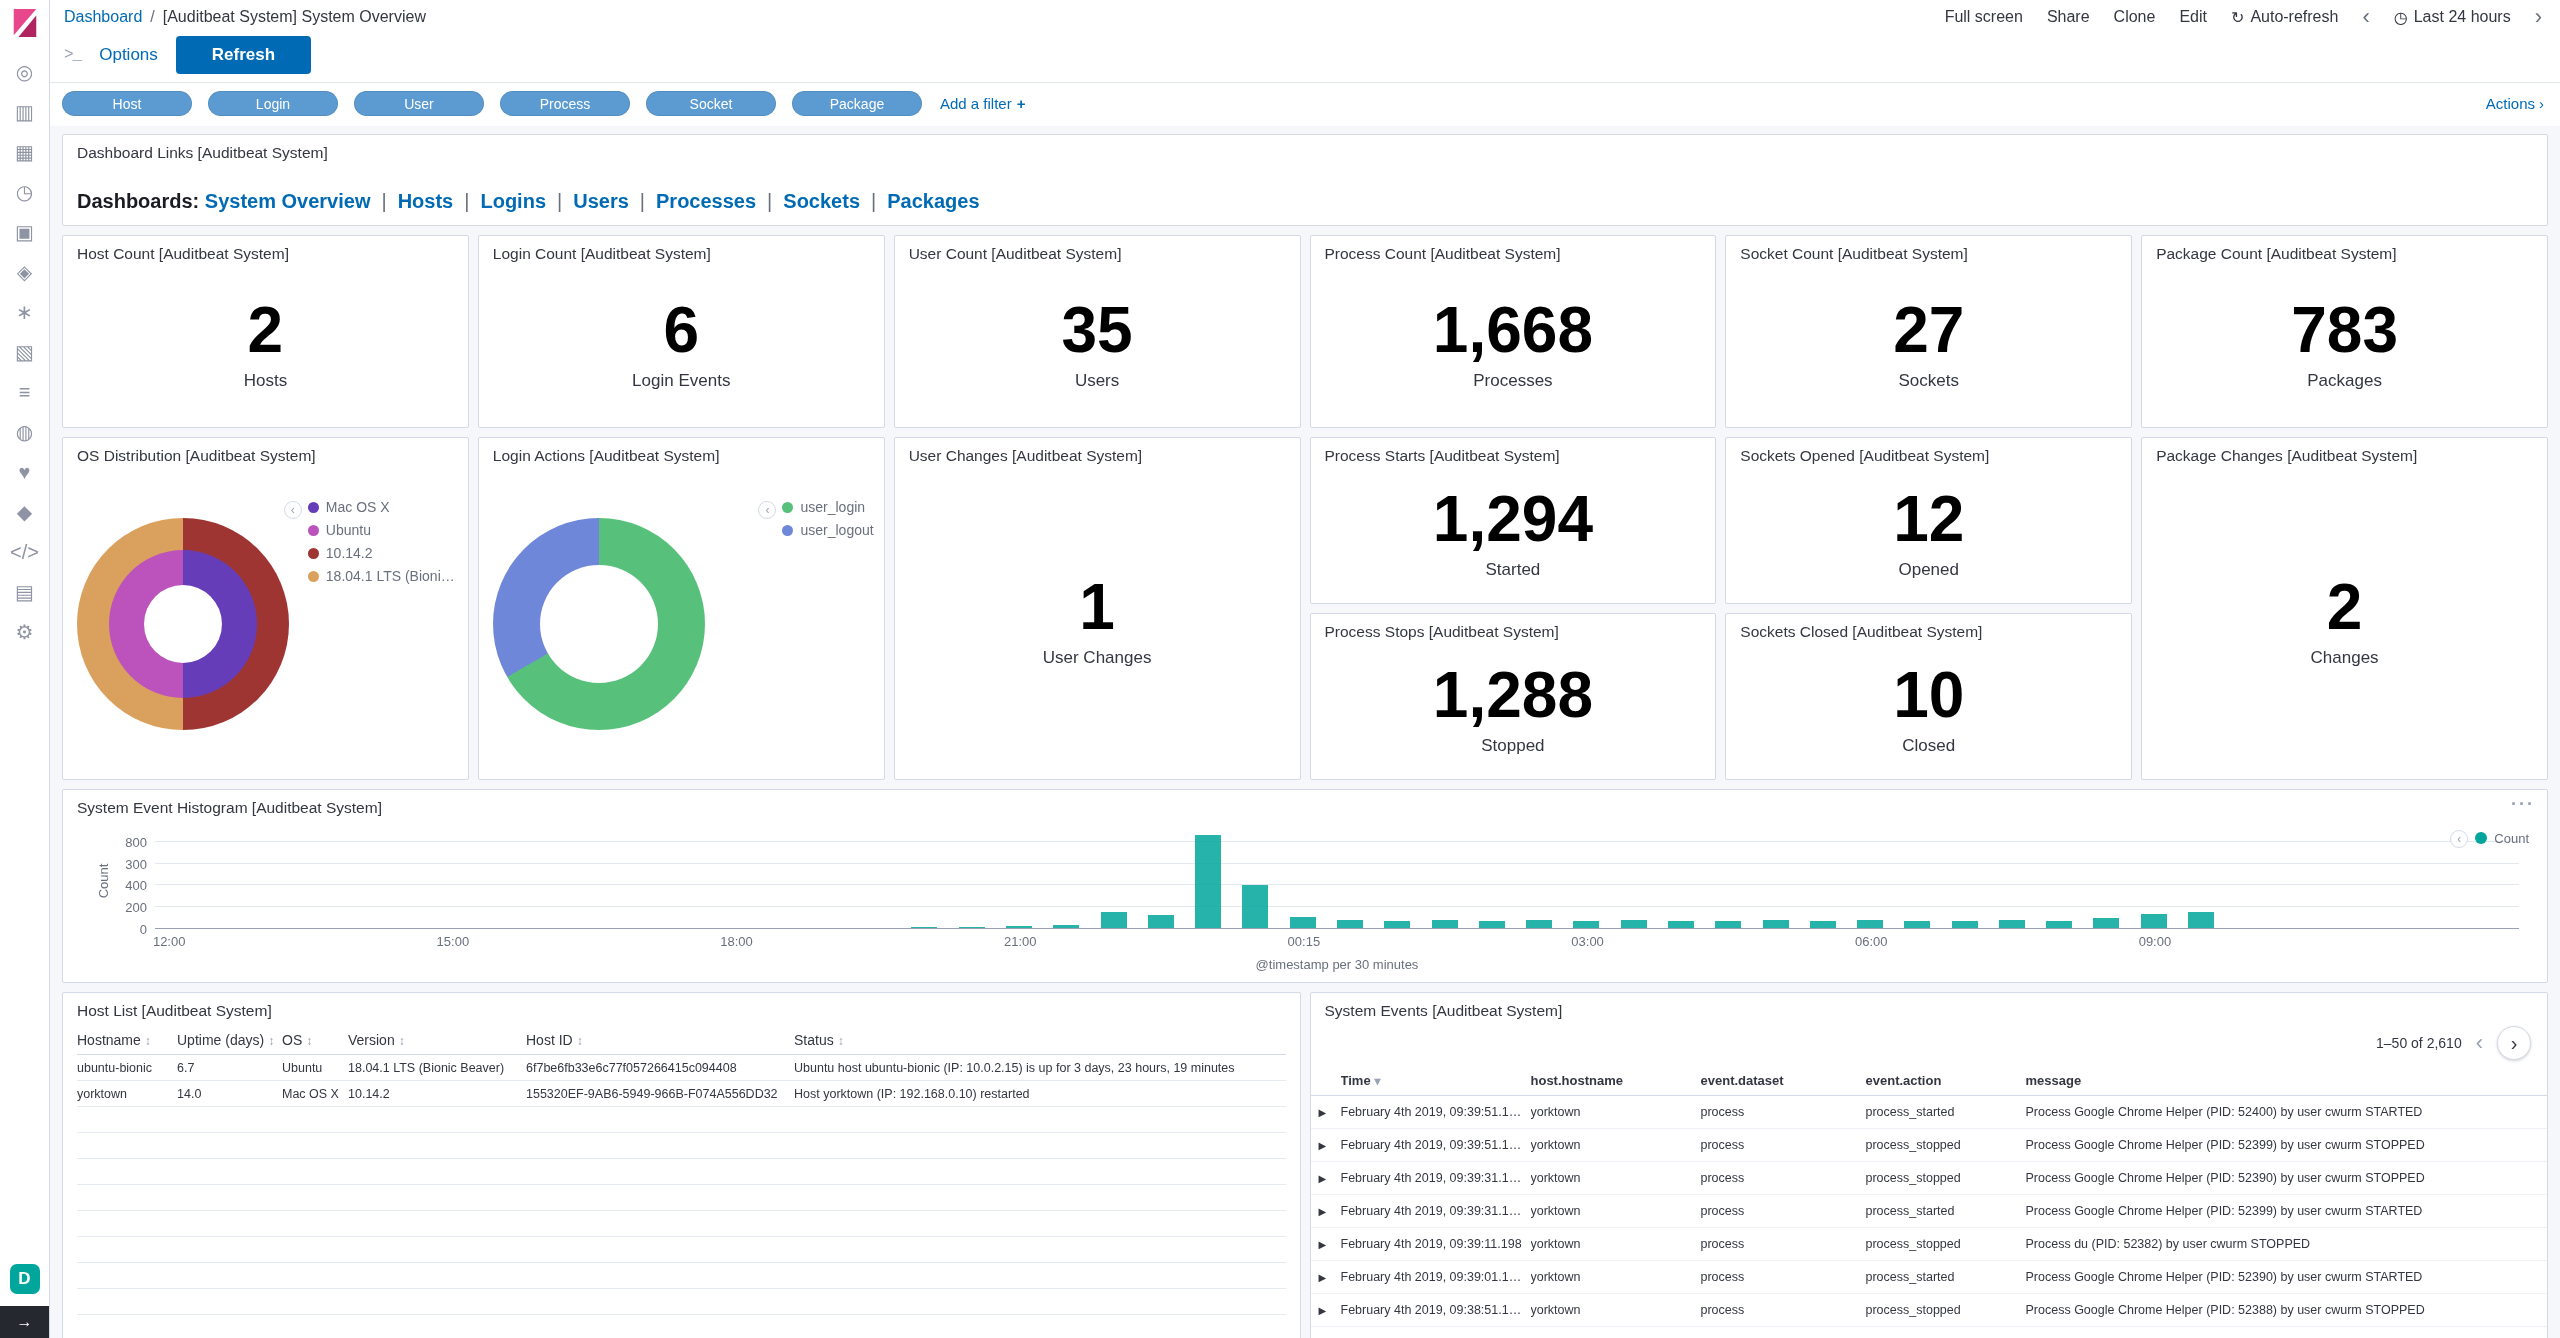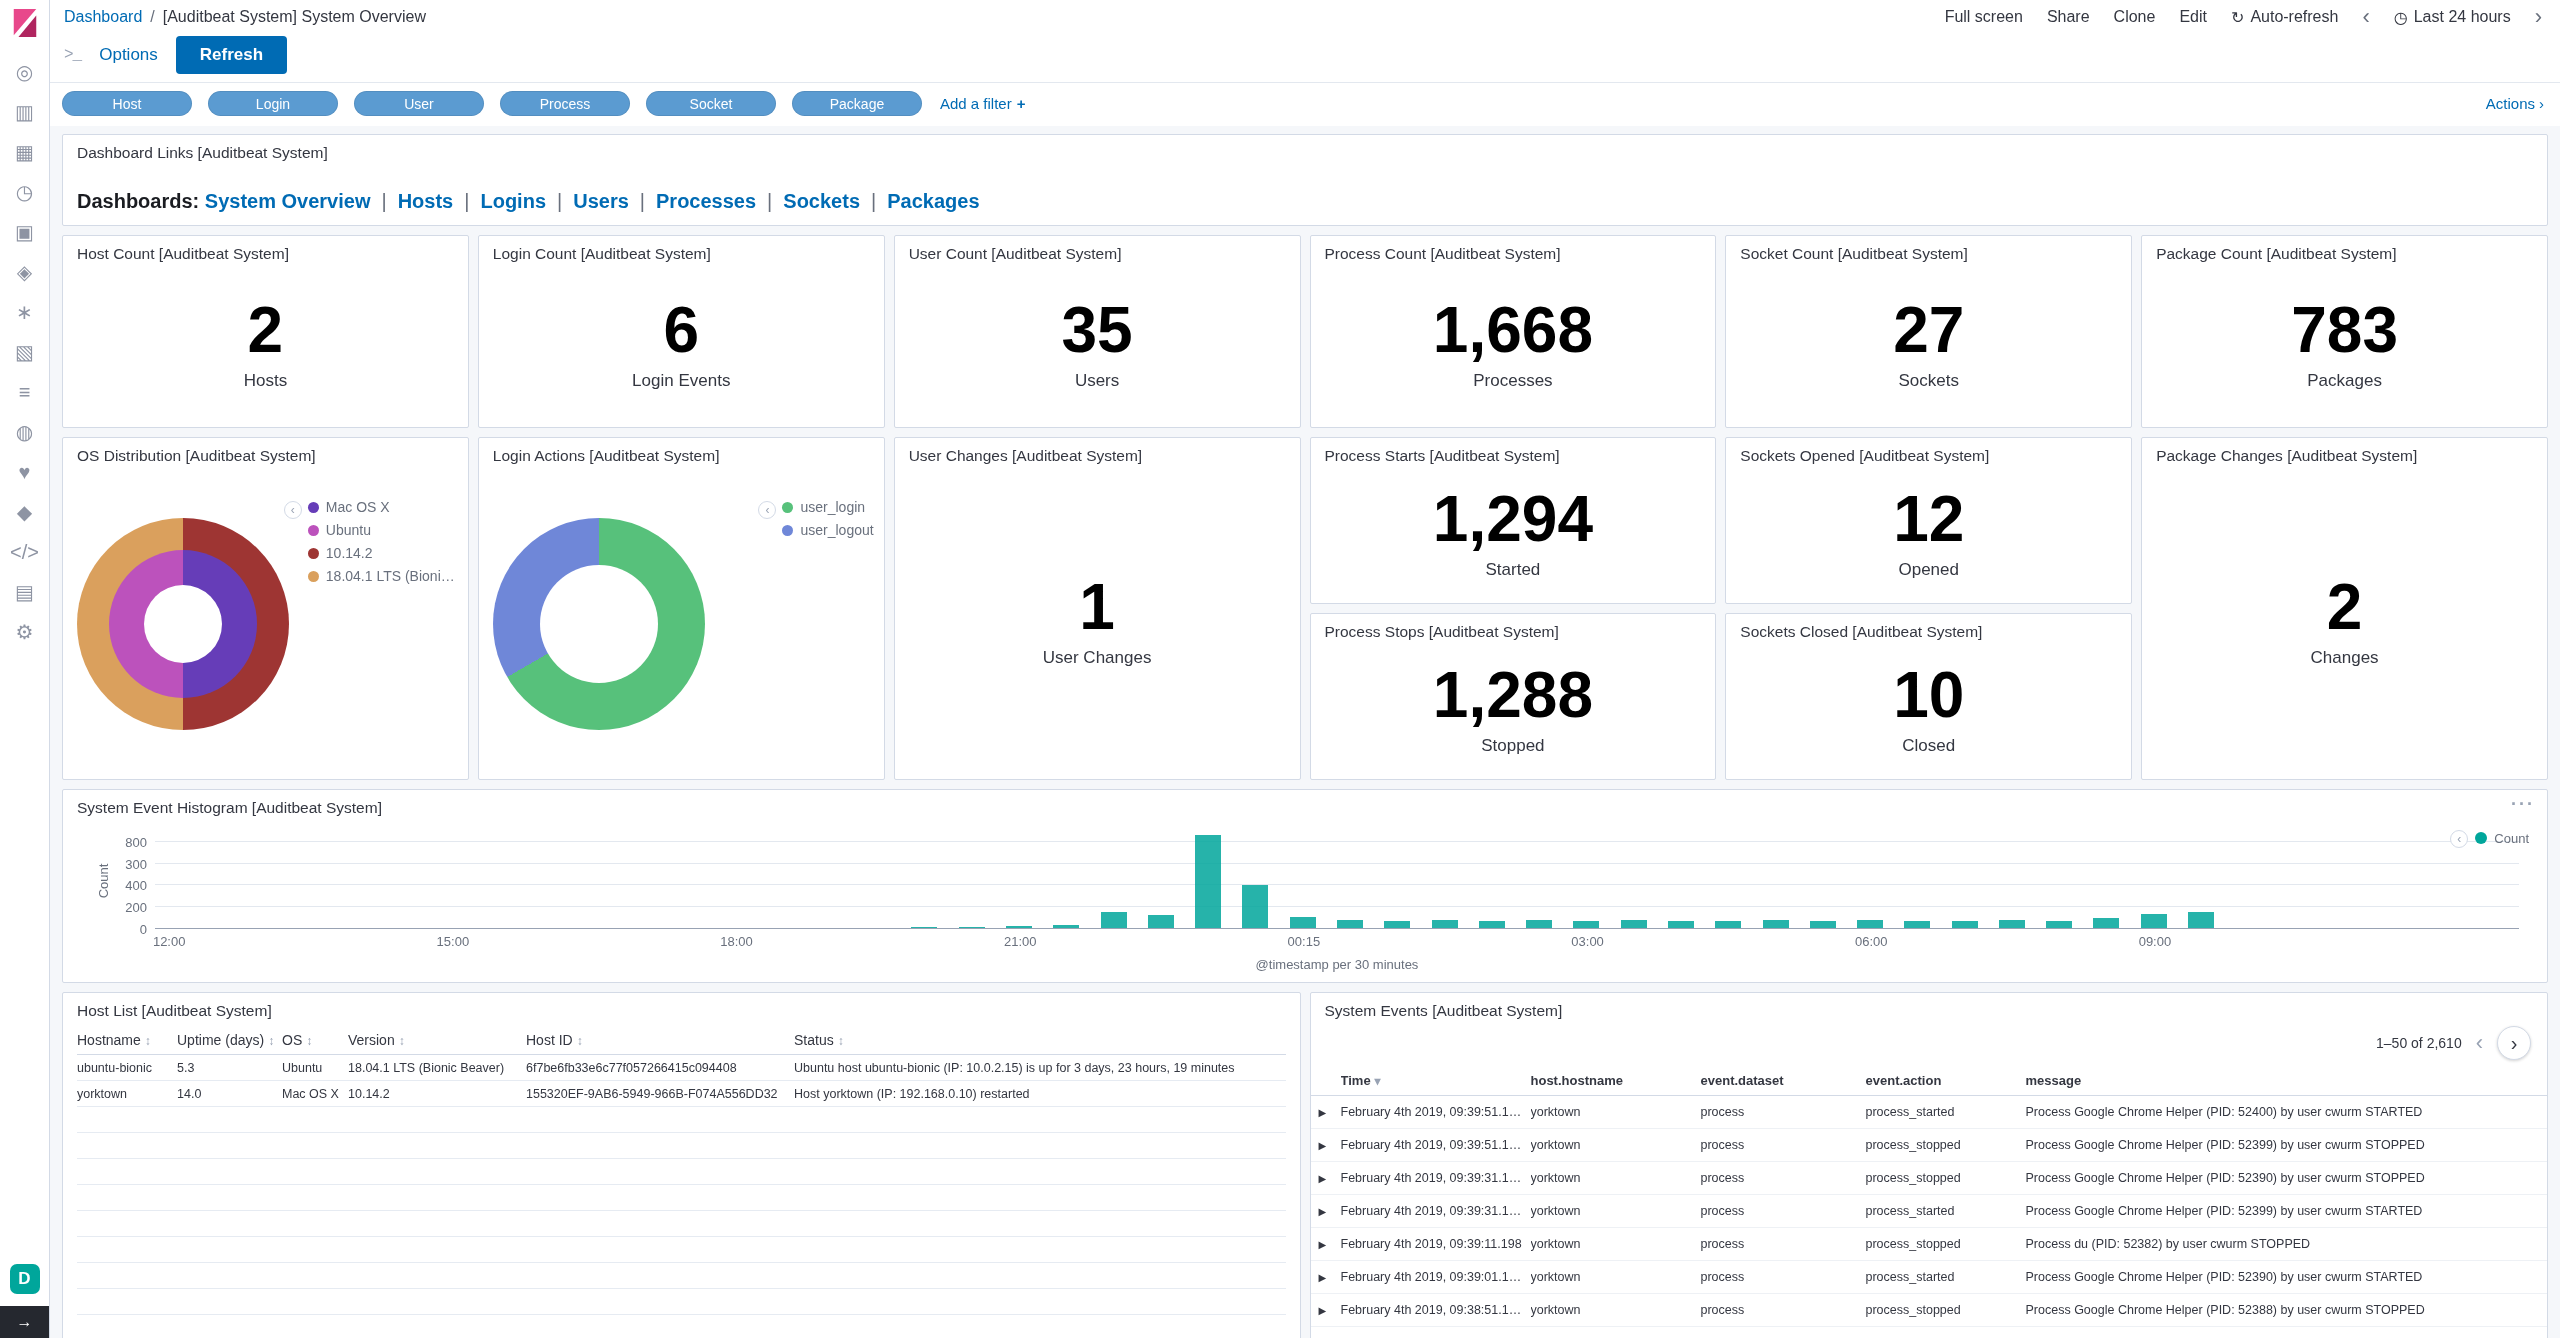--- a/index.html
+++ b/index.html
@@ -23,21 +23,21 @@
 .top-menu{margin-left:auto;display:flex;align-items:center;gap:24px;color:#343741}
 .top-menu>span{cursor:pointer;display:flex;align-items:center;gap:6px}
 .tm-icon{font-size:16px;color:#343741}
 .tnav-arrow{font-size:22px;color:#69707D;line-height:1}
 
 .search-row{display:flex;align-items:center;gap:18px;padding:8px 16px 8px 14px;border-bottom:1px solid #E3E8EF}
 .prompt{font-family:"Liberation Mono",monospace;color:#98A2B3;font-size:16px;letter-spacing:-1px}
 .search-input{flex:1;border:none;outline:none;font-size:17px;color:#343741;font-family:inherit;background:transparent}
 .search-input::placeholder{color:#98A2B3}
 .options-link{color:#006BB4;font-size:17px;cursor:pointer}
-.refresh-btn{background:#006BB4;color:#fff;border:none;border-radius:4px;font-size:17px;font-weight:600;height:38px;padding:0 24px;font-family:inherit;cursor:pointer}
+.refresh-btn{background:#006BB4;color:#fff;border:none;border-radius:4px;font-size:17px;font-weight:600;height:38px;padding:0 36px;font-family:inherit;cursor:pointer}
 
 .filter-row{display:flex;align-items:center;gap:14px;padding:8px 16px 10px 12px}
 .pills{display:flex;gap:16px}
 .filter-pill{min-width:130px;height:25px;border-radius:13px;background:#5B9BD1;color:#fff;font-size:14px;display:flex;align-items:center;justify-content:center;cursor:pointer;box-shadow:inset 0 0 0 1px rgba(0,0,0,.08)}
 .add-filter{color:#006BB4;font-size:15px;cursor:pointer;margin-left:4px;display:flex;gap:5px;align-items:center}
 .add-filter b{font-weight:700}
 .actions-link{margin-left:auto;color:#006BB4;font-size:15px;cursor:pointer;display:flex;gap:4px;align-items:center}
 
 .content{flex:1;background:#F5F7FA;padding:8px 12px 0;overflow:hidden}
 .grid{display:grid;grid-template-columns:repeat(6,1fr);grid-template-rows:92px 193px 167px 167px 194px 420px;gap:9px}
@@ -435,21 +435,21 @@
                     <th><span>Uptime (days)</span><span class="sort-ic">↕</span></th>
                     <th><span>OS</span><span class="sort-ic">↕</span></th>
                     <th><span>Version</span><span class="sort-ic">↕</span></th>
                     <th><span>Host ID</span><span class="sort-ic">↕</span></th>
                     <th><span>Status</span><span class="sort-ic">↕</span></th>
                   </tr>
                 </thead>
               <tbody id="hostBody">
                   <tr>
                     <td>ubuntu-bionic</td>
-                    <td>5.3</td>
+                    <td>6.7</td>
                     <td>Ubuntu</td>
                     <td>18.04.1 LTS (Bionic Beaver)</td>
                     <td>6f7be6fb33e6c77f057266415c094408</td>
                     <td>Ubuntu host ubuntu-bionic (IP: 10.0.2.15) is up for 3 days, 23 hours, 19 minutes</td>
                   </tr>
                   <tr>
                     <td>yorktown</td>
                     <td>14.0</td>
                     <td>Mac OS X</td>
                     <td>10.14.2</td>

